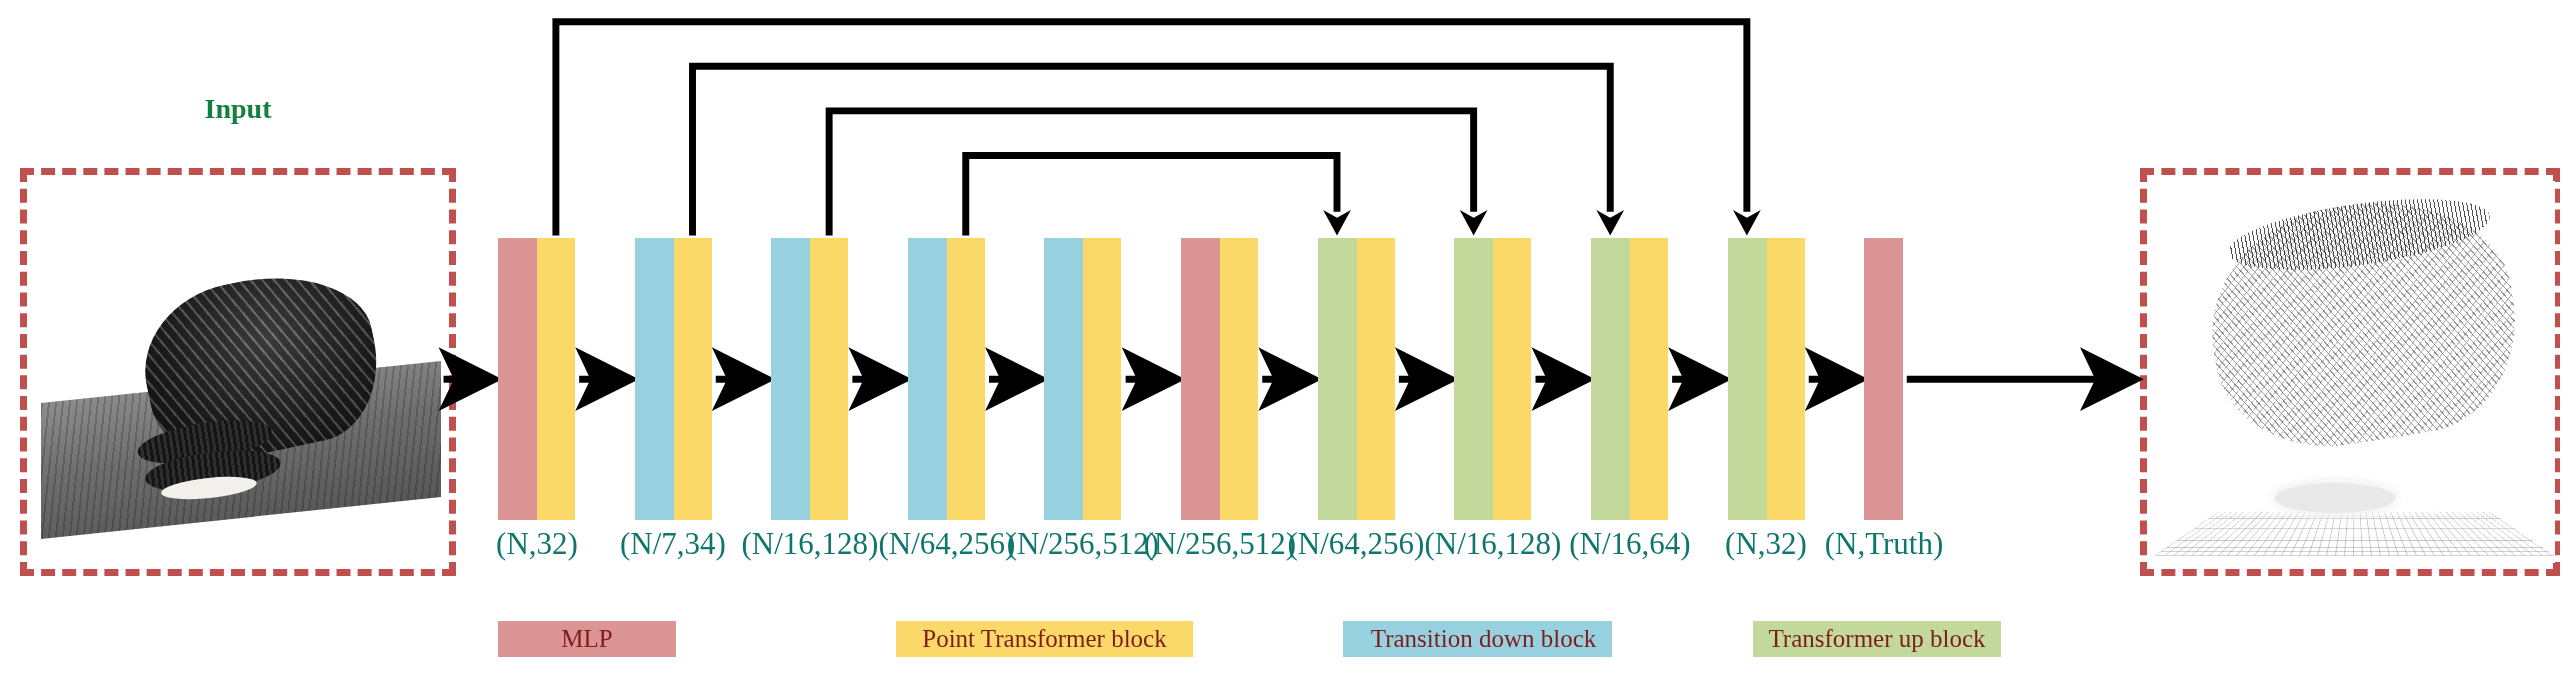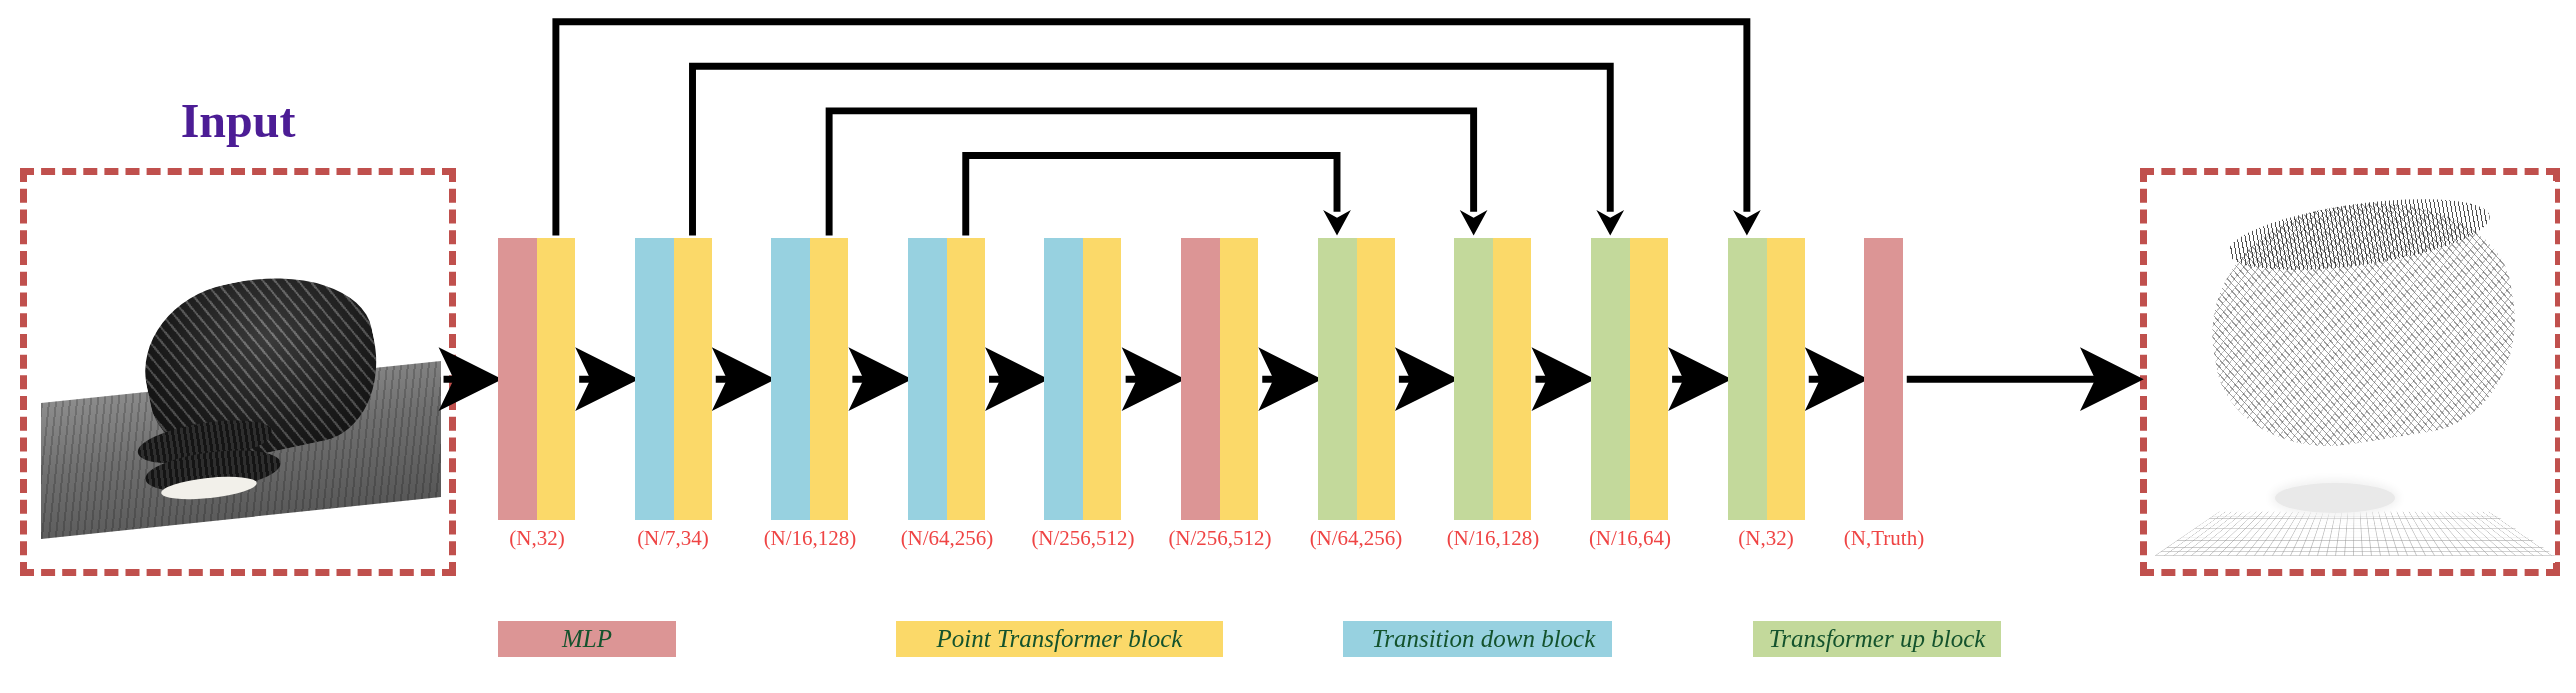--- a/index.html
+++ b/index.html
@@ -1,21 +1,21 @@
 <!DOCTYPE html>
 <html><head>
 <meta charset="utf-8">
 <style>
   html,body{margin:0;padding:0;background:#ffffff;}
   body{width:2576px;height:694px;font-family:"Liberation Serif",serif;overflow:hidden;}
   #stage{position:relative;width:2576px;height:694px;background:#fff;}
 
   
   .panel{position:absolute;border:7px dashed #C0504D;background:#fff;box-sizing:border-box;}
-  .panel-title{position:absolute;font-weight:bold;font-size:48px;color:#4c1d95;
+  .panel-title{position:absolute;font-weight:bold;font-size:28px;color:#15803d;
                text-align:center;white-space:nowrap;font-family:"Liberation Serif",serif;}
 
   
   .photo{position:absolute;overflow:hidden;}
 
   .photo-input{background:#ffffff;}
   .pi-table{position:absolute;left:0;bottom:0;width:100%;height:47%;
     background:
       repeating-linear-gradient(96deg, rgba(0,0,0,.18) 0 2px, rgba(0,0,0,0) 2px 7px),
       linear-gradient(176deg,#8d8d8d 0%,#6f6f6f 45%,#575757 100%);
@@ -48,29 +48,29 @@
       repeating-linear-gradient(0deg, rgba(150,150,150,.55) 0 1px, rgba(255,255,255,0) 1px 9px);
     transform:perspective(257px) rotateX(62deg);transform-origin:center bottom;}
   .pgt-blob{position:absolute;left:30%;bottom:13%;width:30%;height:8%;
     background:#e9e9e9;border-radius:50%;box-shadow:0 0 8px 4px #f2f2f2;}
 
   
   .block{position:absolute;display:flex;}
   .col{height:100%;}
 
   
-  .blabel{position:absolute;font-size:21px;color:#ef4444;white-space:nowrap;
+  .blabel{position:absolute;font-size:31px;color:#0f766e;white-space:nowrap;
           text-align:center;font-family:"Liberation Serif",serif;}
 
   
   svg.wires{position:absolute;left:0;top:0;width:2576px;height:694px;overflow:visible;}
 
   
   .legend-item{position:absolute;height:36px;display:flex;align-items:center;justify-content:center;}
-  .legend-label{font-size:25px;color:#14532d;white-space:nowrap;font-family:"Liberation Serif",serif;font-style:italic;}
+  .legend-label{font-size:25px;color:#7f1d1d;white-space:nowrap;font-family:"Liberation Serif",serif;}
 </style>
 </head>
 <body>
 
 <div id="stage">
 
   <div class="panel-title" style="left:20px;top:93px;width:436px;">Input</div>
   <div class="panel" style="left:20px;top:168px;width:436px;height:408px;">
     <div class="photo photo-input" style="left:14px;top:75px;width:400px;height:289px;">
       <div class="pi-table"></div>
@@ -180,21 +180,21 @@
       <div class="blabel" style="width: 218px; left: 1384px; top: 526px;">(N/16,128)</div>
       <div class="blabel" style="width: 218px; left: 1521px; top: 526px;">(N/16,64)</div>
       <div class="blabel" style="width: 218px; left: 1657px; top: 526px;">(N,32)</div>
       <div class="blabel" style="width: 218px; left: 1775px; top: 526px;">(N,Truth)</div>
     </div>
 
   <div id="legend-layer">
       <div class="legend-item" style="left: 498px; top: 621px; width: 178px; background: rgb(220, 149, 149);">
         <span class="legend-label">MLP</span>
       </div>
-      <div class="legend-item" style="left: 896px; top: 621px; width: 327px; background: rgb(251, 217, 105);">
+      <div class="legend-item" style="left: 896px; top: 621px; width: 297px; background: rgb(251, 217, 105);">
         <span class="legend-label">Point Transformer block</span>
       </div>
       <div class="legend-item" style="left: 1343px; top: 621px; width: 257px; background: rgb(151, 209, 224); padding-left: 12px;">
         <span class="legend-label">Transition down block</span>
       </div>
       <div class="legend-item" style="left: 1753px; top: 621px; width: 248px; background: rgb(195, 217, 155);">
         <span class="legend-label">Transformer up block</span>
       </div>
     </div>
 

